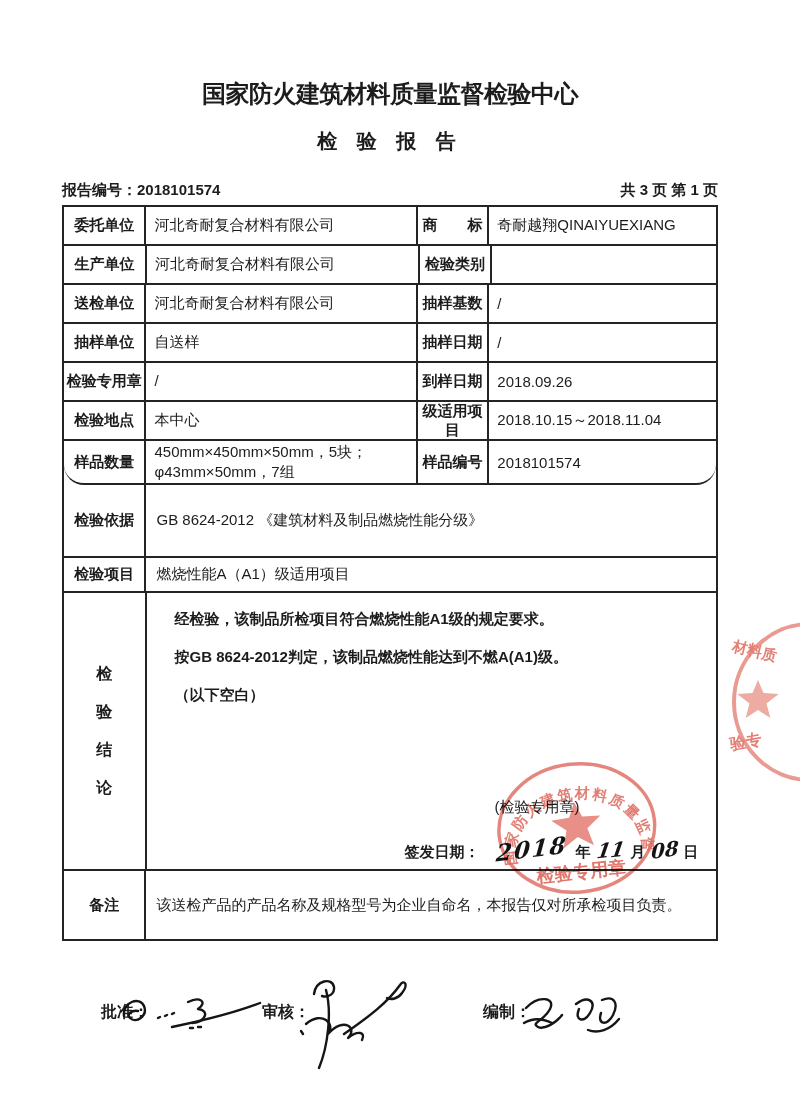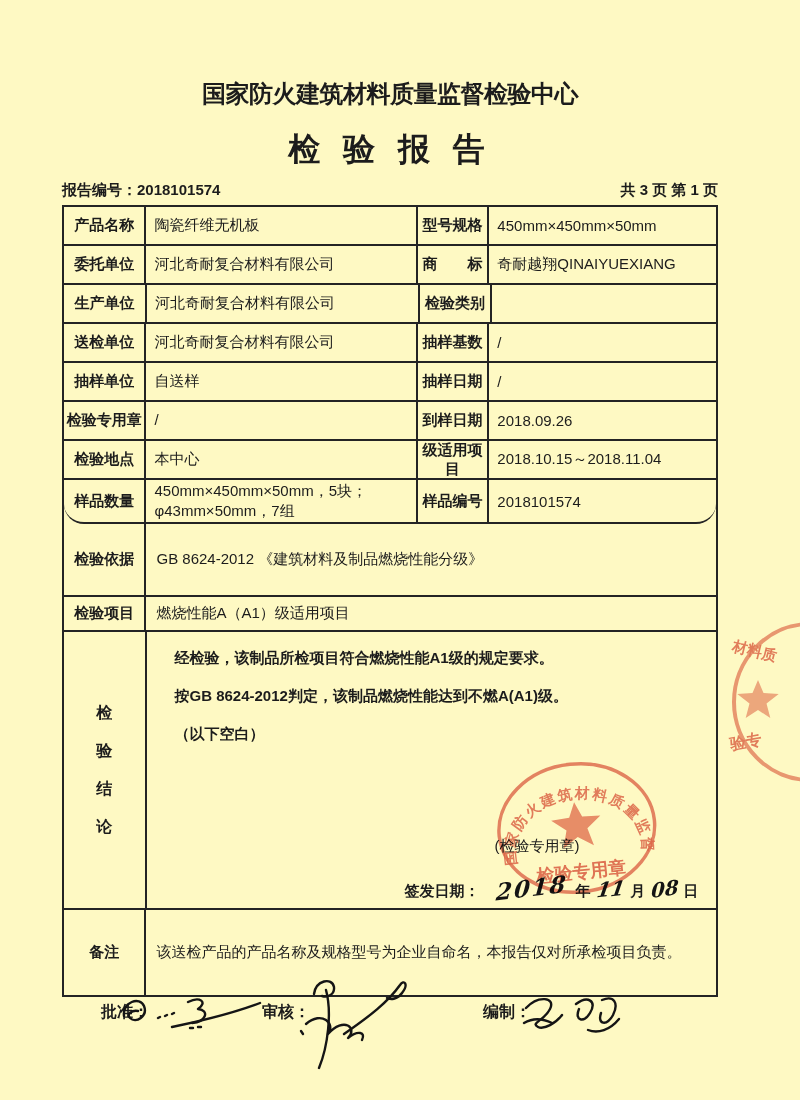--- a/index.html
+++ b/index.html
@@ -1,36 +1,36 @@
 <!DOCTYPE html>
 <html><head>
 <meta charset="utf-8">
 <style>
   html,body{margin:0;padding:0;background:#e9e9e9;}
   .page{
     position:relative;width:800px;height:1100px;margin:0 auto;
-    background:#fef9c3;color:#1c1c1c;overflow:hidden;
+    background:#ffffff;color:#1c1c1c;overflow:hidden;
     font-family:"Liberation Sans","DejaVu Sans",sans-serif;
   }
   .head{position:absolute;left:62px;top:78px;width:656px;text-align:center;}
   .center-name{font-size:24px;font-weight:700;letter-spacing:-0.5px;}
-  .report-title{margin-top:18px;font-size:32px;font-weight:700;letter-spacing:7px;}
+  .report-title{margin-top:18px;font-size:20px;font-weight:700;letter-spacing:7px;}
   .meta{position:absolute;left:62px;top:181px;width:656px;display:flex;justify-content:space-between;font-size:15px;font-weight:600;}
   
   .tbl{position:absolute;left:62px;top:205px;width:656px;border:2px solid #242424;box-sizing:border-box;background:transparent;}
   .tr{display:flex;border-bottom:2px solid #242424;box-sizing:border-box;}
   .tr.last{border-bottom:none;}
   .td{box-sizing:border-box;border-right:2px solid #242424;display:flex;align-items:center;overflow:hidden;}
   .td.end{border-right:none;}
   .lab{width:83px;justify-content:center;font-weight:700;font-size:15px;text-align:center;}
   .val{width:273px;padding:2px 8px;font-size:15px;font-weight:500;line-height:1.35;}
   .lab2{width:72px;justify-content:center;font-weight:700;font-size:15px;text-align:center;}
   .val2{width:228px;padding:2px 8px;font-size:15px;font-weight:500;}
   .wide{width:573px;padding:2px 10px;font-size:15px;font-weight:400;}
-  .h39{height:39px;} .h44{height:44px;border-radius:20px;} .h73{height:73px;} .h35{height:35px;} .h278{height:278px;} .h70{height:85px;}
+  .h39{height:39px;} .h44{height:44px;border-radius:20px;} .h73{height:73px;} .h35{height:35px;} .h278{height:278px;} .h70{height:68px;}
   .vlab{flex-direction:column;justify-content:center;gap:22px;}
   .vlab span{display:block;font-size:16px;font-weight:700;line-height:16px;}
   .concl{position:relative;display:block;width:573px;box-sizing:border-box;padding-top:16px;}
   .c-line{margin:0 0 19px 0;padding-left:28px;font-size:15px;font-weight:600;line-height:19px;}
   .seal-note{position:absolute;left:348px;top:205px;font-size:15px;font-weight:400;}
   .issue-line{position:absolute;left:258px;top:242px;font-size:15px;font-weight:600;white-space:nowrap;}
   .hw{display:inline-block;font-family:"DejaVu Serif",serif;font-style:italic;font-weight:700;color:#141414;}
   .hw-y{font-size:23px;transform:rotate(-7deg) skewX(-12deg);margin:0 6px 0 16px;letter-spacing:2px;}
   .hw-m{font-size:20px;transform:rotate(-5deg) skewX(-14deg);margin:0 4px 0 6px;}
   .hw-d{font-size:20px;transform:rotate(-8deg) skewX(-10deg);margin:0 2px 0 6px;}
@@ -53,26 +53,20 @@
     <div class="center-name">国家防火建筑材料质量监督检验中心</div>
     <div class="report-title">检 验 报 告</div>
   </div>
 
   <div class="meta">
     <span><span>报告编号：</span><span>2018101574</span></span>
     <span>共 3 页 第 1 页</span>
   </div>
 
   <div class="tbl">
-    <div class="tr h39">
-      <div class="td lab">产品名称</div>
-      <div class="td val">陶瓷纤维无机板</div>
-      <div class="td lab2">型号规格</div>
-      <div class="td val2 end">450mm×450mm×50mm</div>
-    </div>
     <div class="tr h39">
       <div class="td lab">委托单位</div>
       <div class="td val">河北奇耐复合材料有限公司</div>
       <div class="td lab2">商　　标</div>
       <div class="td val2 end">奇耐越翔QINAIYUEXIANG</div>
     </div>
     <div class="tr h39">
       <div class="td lab">生产单位</div>
       <div class="td val">河北奇耐复合材料有限公司</div>
       <div class="td lab2">检验类别</div>

